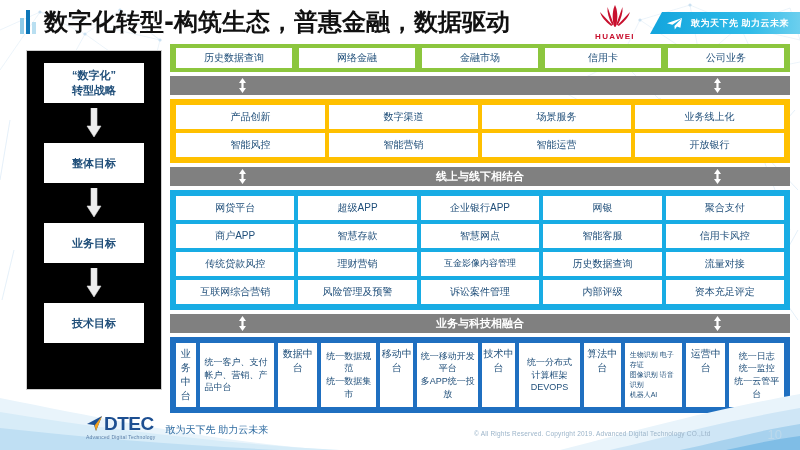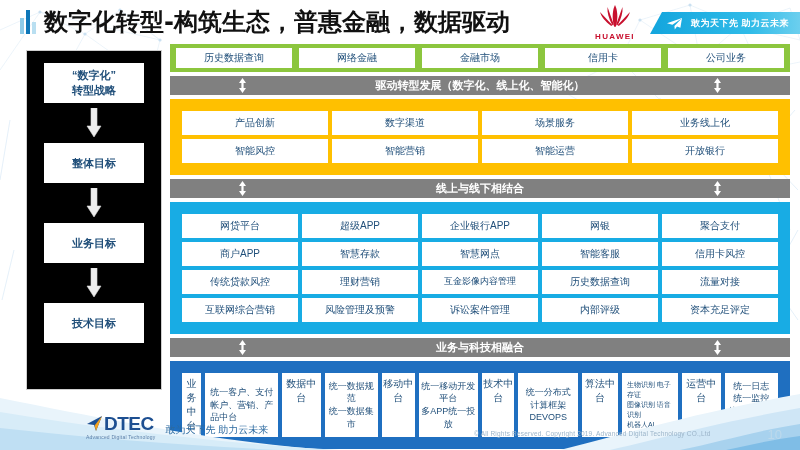--- a/index.html
+++ b/index.html
@@ -67,21 +67,21 @@
 
   .graybar{
     position:relative;width:620px;height:19px;background:#808080;
     display:flex;align-items:center;justify-content:center;
     color:#fff;font-size:11px;font-weight:bold;margin-top:4px;margin-bottom:4px;
   }
   .graybar .ud{position:absolute;top:2px;width:9px;height:15px;}
   .graybar .ud.l{left:68px;}
   .graybar .ud.r{right:68px;}
 
-  .panel{width:620px;box-sizing:border-box;padding:12px;}
+  .panel{width:620px;box-sizing:border-box;padding:6px;}
   .panel.orange{background:#ffc000;}
   .panel.blue{background:#18ace4;}
   .panel.navy{background:#1f6fc0;}
 
   .grid{display:grid;gap:4px;}
   .g4{grid-template-columns:repeat(4,1fr);}
   .g5{grid-template-columns:repeat(5,1fr);}
   .g6{grid-template-columns:repeat(6,1fr);}
   .cell{
     background:#fff;text-align:center;font-size:10px;color:#1f4e79;
@@ -216,21 +216,20 @@
       <div class="gb">网络金融</div>
       <div class="gb">金融市场</div>
       <div class="gb">信用卡</div>
       <div class="gb">公司业务</div>
     </div>
 
     <div class="graybar">
       <svg class="ud l" viewBox="0 0 9 15">
           <path d="M4.5 0 L8 5 H5.6 V10 H8 L4.5 15 L1 10 H3.4 V5 H1 Z" fill="#ffffff"></path>
         </svg>
-      <span>驱动转型发展（数字化、线上化、智能化）</span>
       <svg class="ud r" viewBox="0 0 9 15">
           <path d="M4.5 0 L8 5 H5.6 V10 H8 L4.5 15 L1 10 H3.4 V5 H1 Z" fill="#ffffff"></path>
         </svg>
     </div>
 
     <div class="panel orange">
       <div class="grid g4">
         <div class="cell">产品创新</div>
         <div class="cell">数字渠道</div>
         <div class="cell">场景服务</div>

